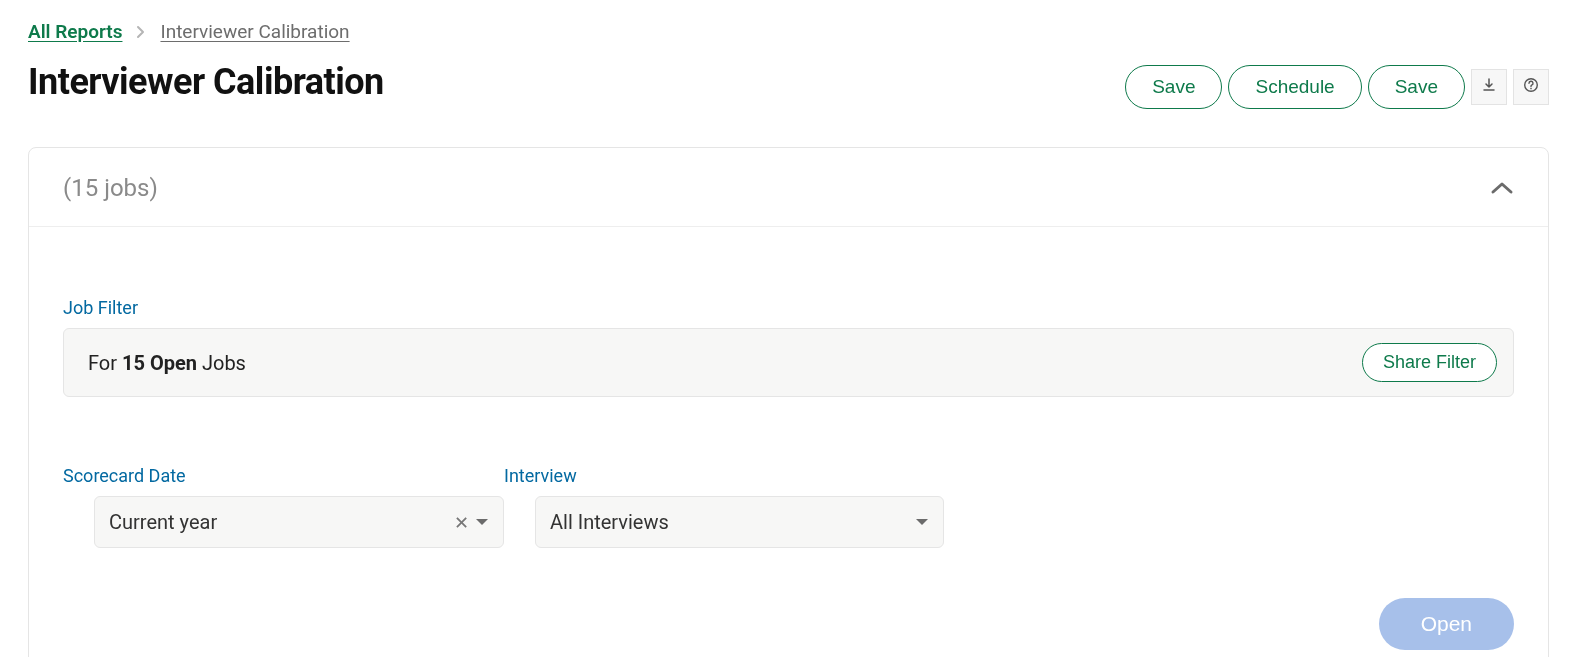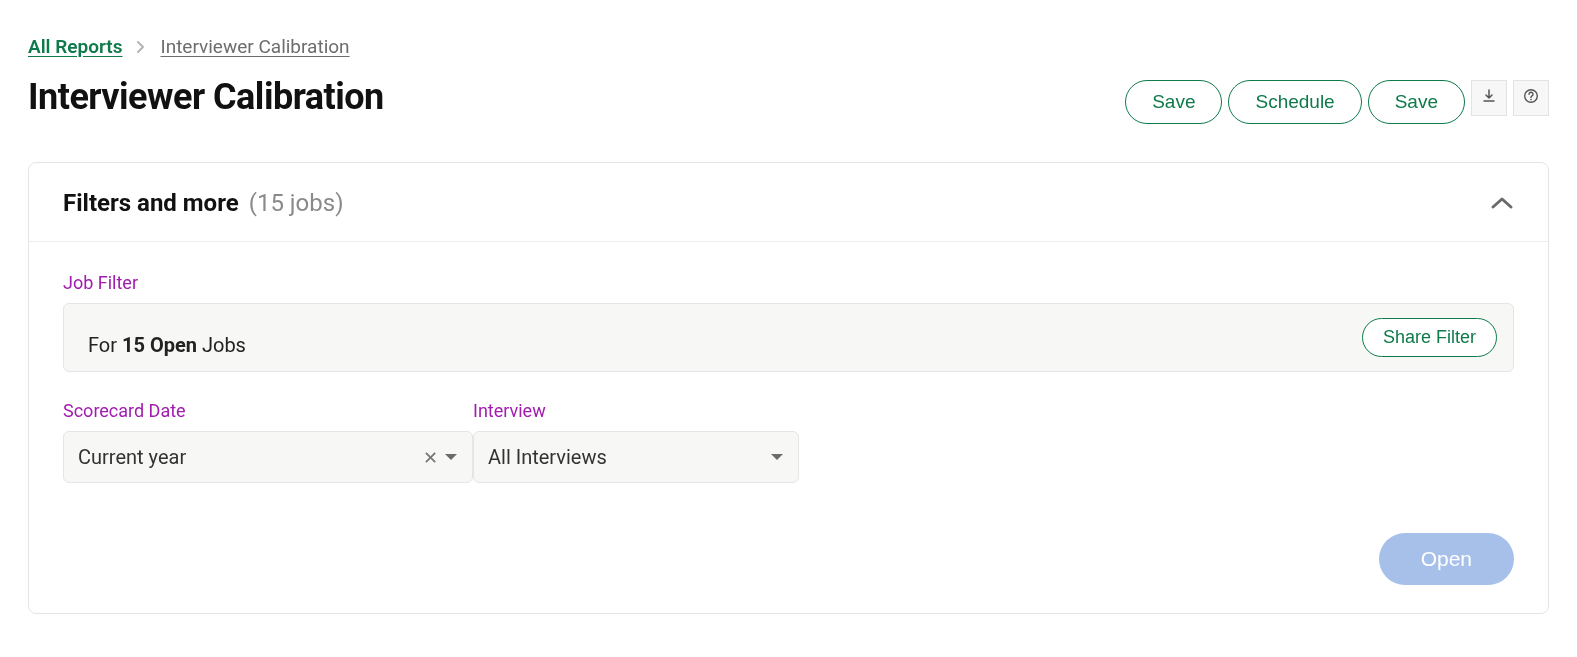--- a/index.html
+++ b/index.html
@@ -13,21 +13,20 @@
   }
   .page {
     padding: 20px 28px 40px 28px;
   }
   .breadcrumb {
     display: flex;
     align-items: center;
     gap: 14px;
     font-size: 19px;
     margin-bottom: 14px;
-    margin-top: 15px;
   }
   .breadcrumb a.root {
     color: #0e7a4b;
     font-weight: 600;
     text-decoration: underline;
     text-underline-offset: 3px;
   }
   .breadcrumb .sep svg { display:block; }
   .breadcrumb a.current {
     color: #6d6d6d;
@@ -40,21 +39,21 @@
     justify-content: space-between;
   }
   .page-title {
     font-size: 36px;
     font-weight: 700;
     letter-spacing: -0.5px;
     margin: 4px 0 14px 0;
   }
   .actions {
     display: flex;
-    align-items: flex-start;
+    align-items: center;
     gap: 6px;
   }
   .btn-outline {
     border: 1.5px solid #0e7a4b;
     color: #0e7a4b;
     background: #fff;
     padding: 10px 26px;
     font-size: 19px;
     font-weight: 500;
     border-radius: 24px;
@@ -92,27 +91,28 @@
   .panel-header .count {
     color: #8a8a8a;
     font-size: 24px;
     font-weight: 400;
   }
   .chevron svg { display:block; }
   .panel-body {
     padding: 30px 34px 28px 34px;
   }
   .label {
-    color: #a21caf;
+    color: #0369a1;
     font-size: 18px;
     margin-bottom: 10px;
+    margin-top: 40px;
   }
   .job-filter-box {
     display: flex;
-    align-items: flex-end;
+    align-items: center;
     justify-content: space-between;
     background: #f7f7f6;
     border: 1px solid #e5e5e5;
     border-radius: 6px;
     padding: 14px 16px 14px 24px;
   }
   .job-filter-text {
     font-size: 20px;
     color: #222;
   }
@@ -137,31 +137,32 @@
     align-items: center;
     justify-content: space-between;
     background: #f7f7f6;
     border: 1px solid #e5e5e5;
     border-radius: 6px;
     padding: 16px 14px;
     height: 52px;
     font-size: 20px;
     color: #333;
     cursor: pointer;
+    margin-left: 31px;
   }
   .select .val { flex:1; text-align:left; }
   .select .clear {
     color: #777;
     font-size: 18px;
     padding: 0 6px;
     cursor: pointer;
   }
   .select .caret svg { display:block; }
   .w-scorecard { width: 410px; }
-  .w-interview { width: 326px; }
+  .w-interview { width: 409px; }
   .footer-row {
     display:flex;
     justify-content:flex-end;
     margin-top: 50px;
   }
   .apply-btn {
     background: #a7c0ea;
     color: #fff;
     border: none;
     border-radius: 28px;
@@ -207,21 +208,20 @@
               <circle cx="8" cy="11.6" r="0.8" fill="#555"></circle>
             </svg>
         </span>
       </div>
     </div>
   </div>
 
   <div class="panel">
     <div class="panel-header">
       <div class="titlewrap">
-        <span class="t">Filters and more</span>
         <span class="count">(15 jobs)</span>
       </div>
       <span class="chevron">
         <svg width="24" height="14" viewBox="0 0 24 14">
             <path d="M3 11 L12 3 L21 11" stroke="#6b6b6b" stroke-width="3" fill="none" stroke-linecap="round" stroke-linejoin="round"></path>
           </svg>
       </span>
     </div>
 
     <div class="panel-body">

